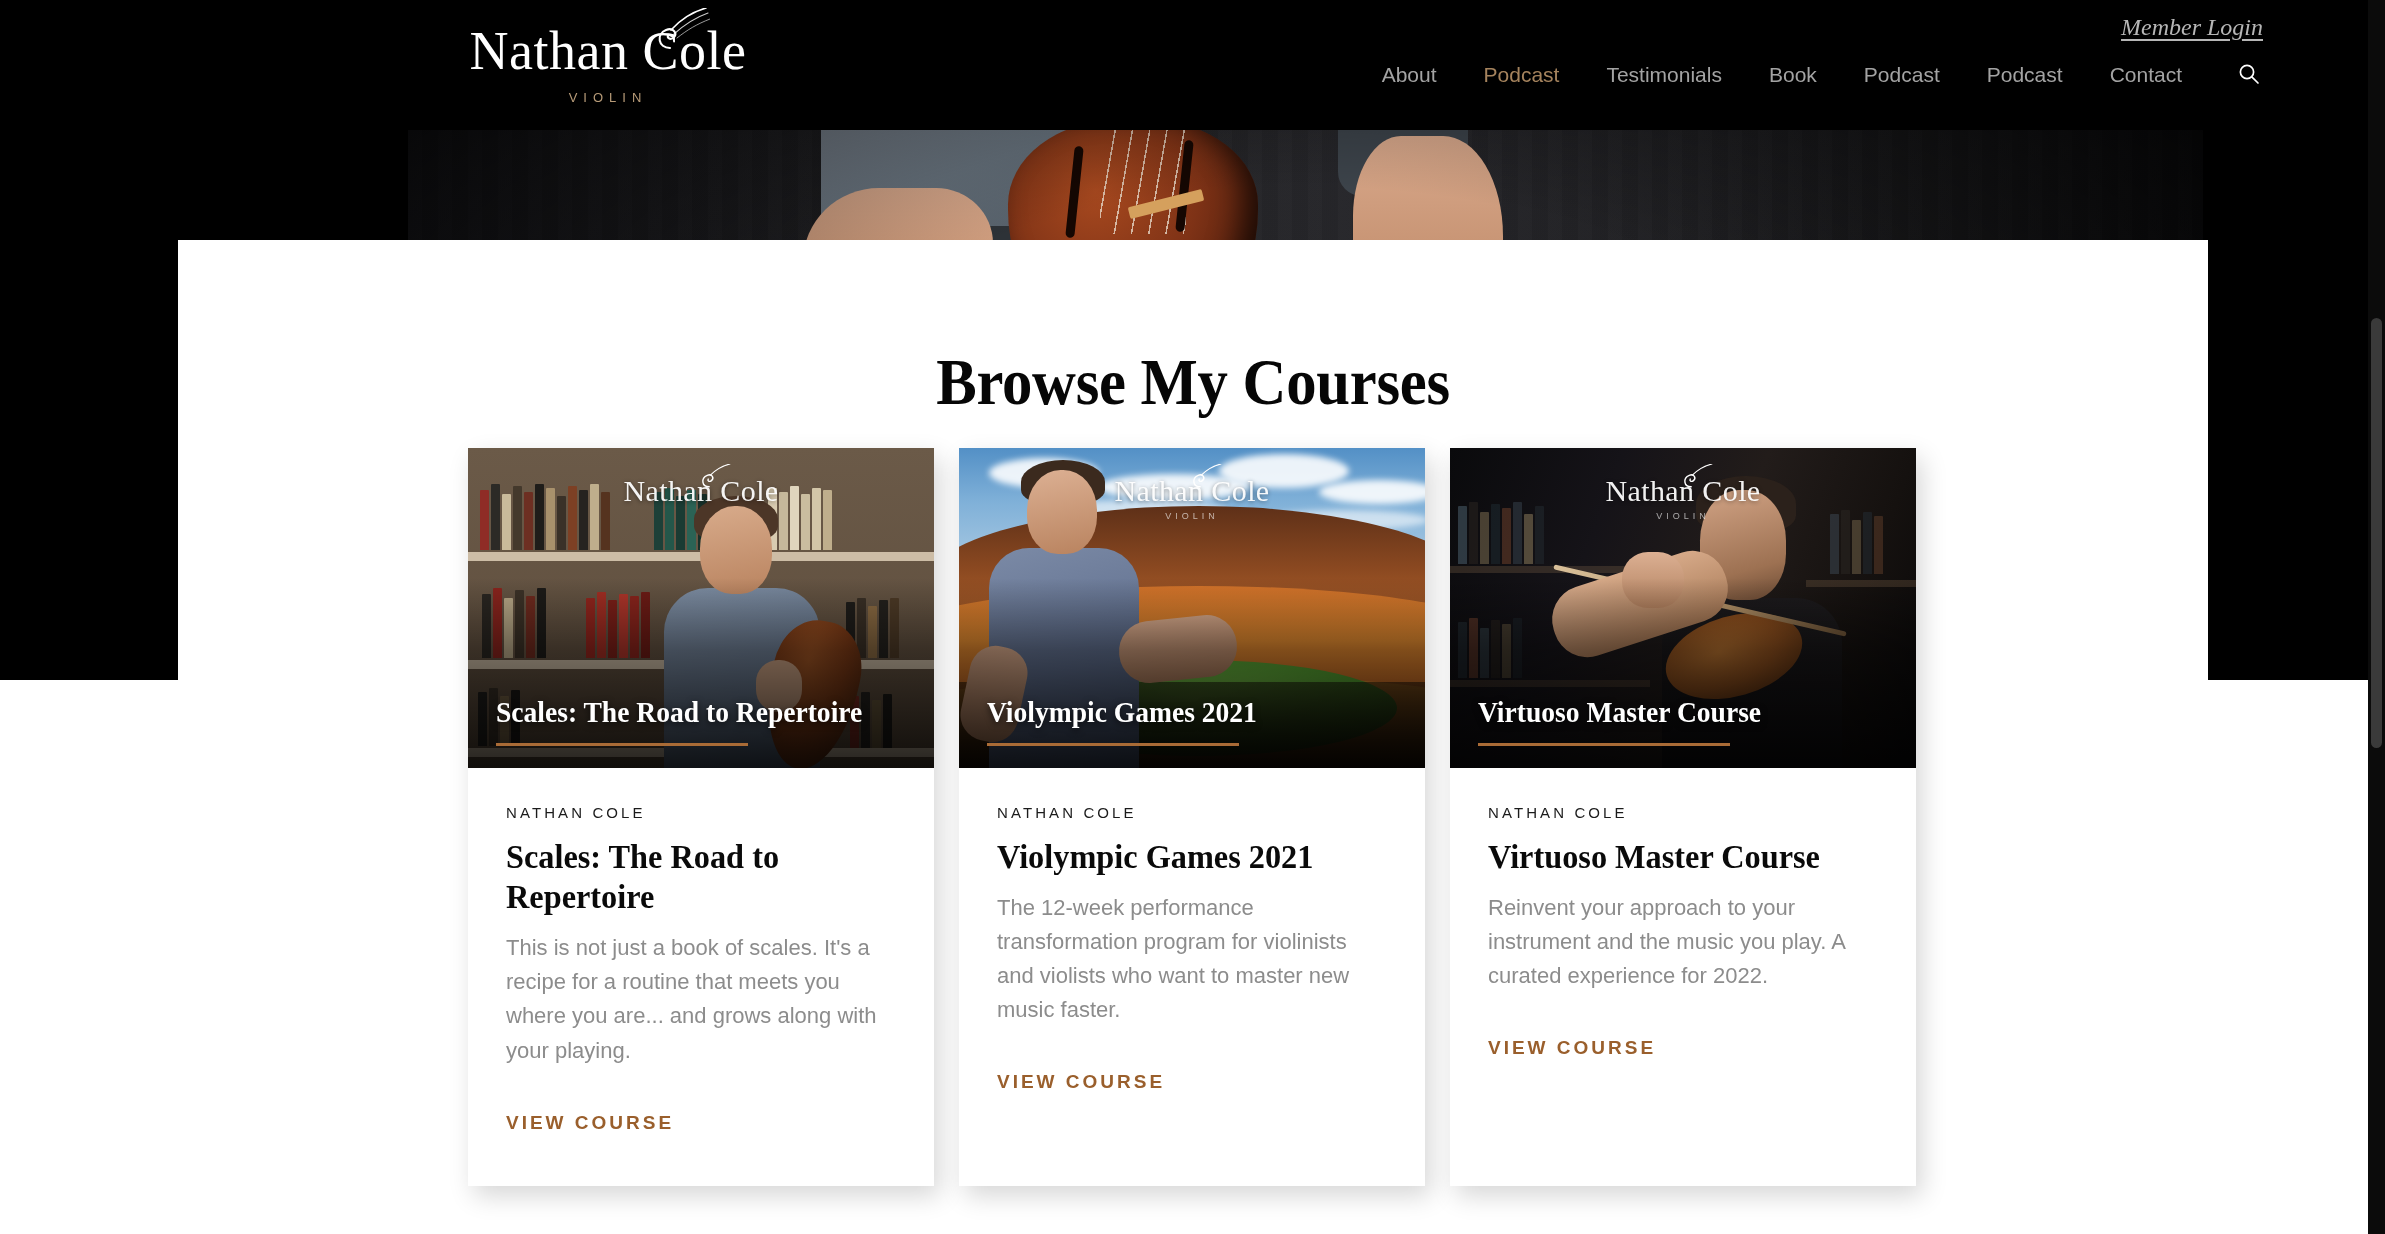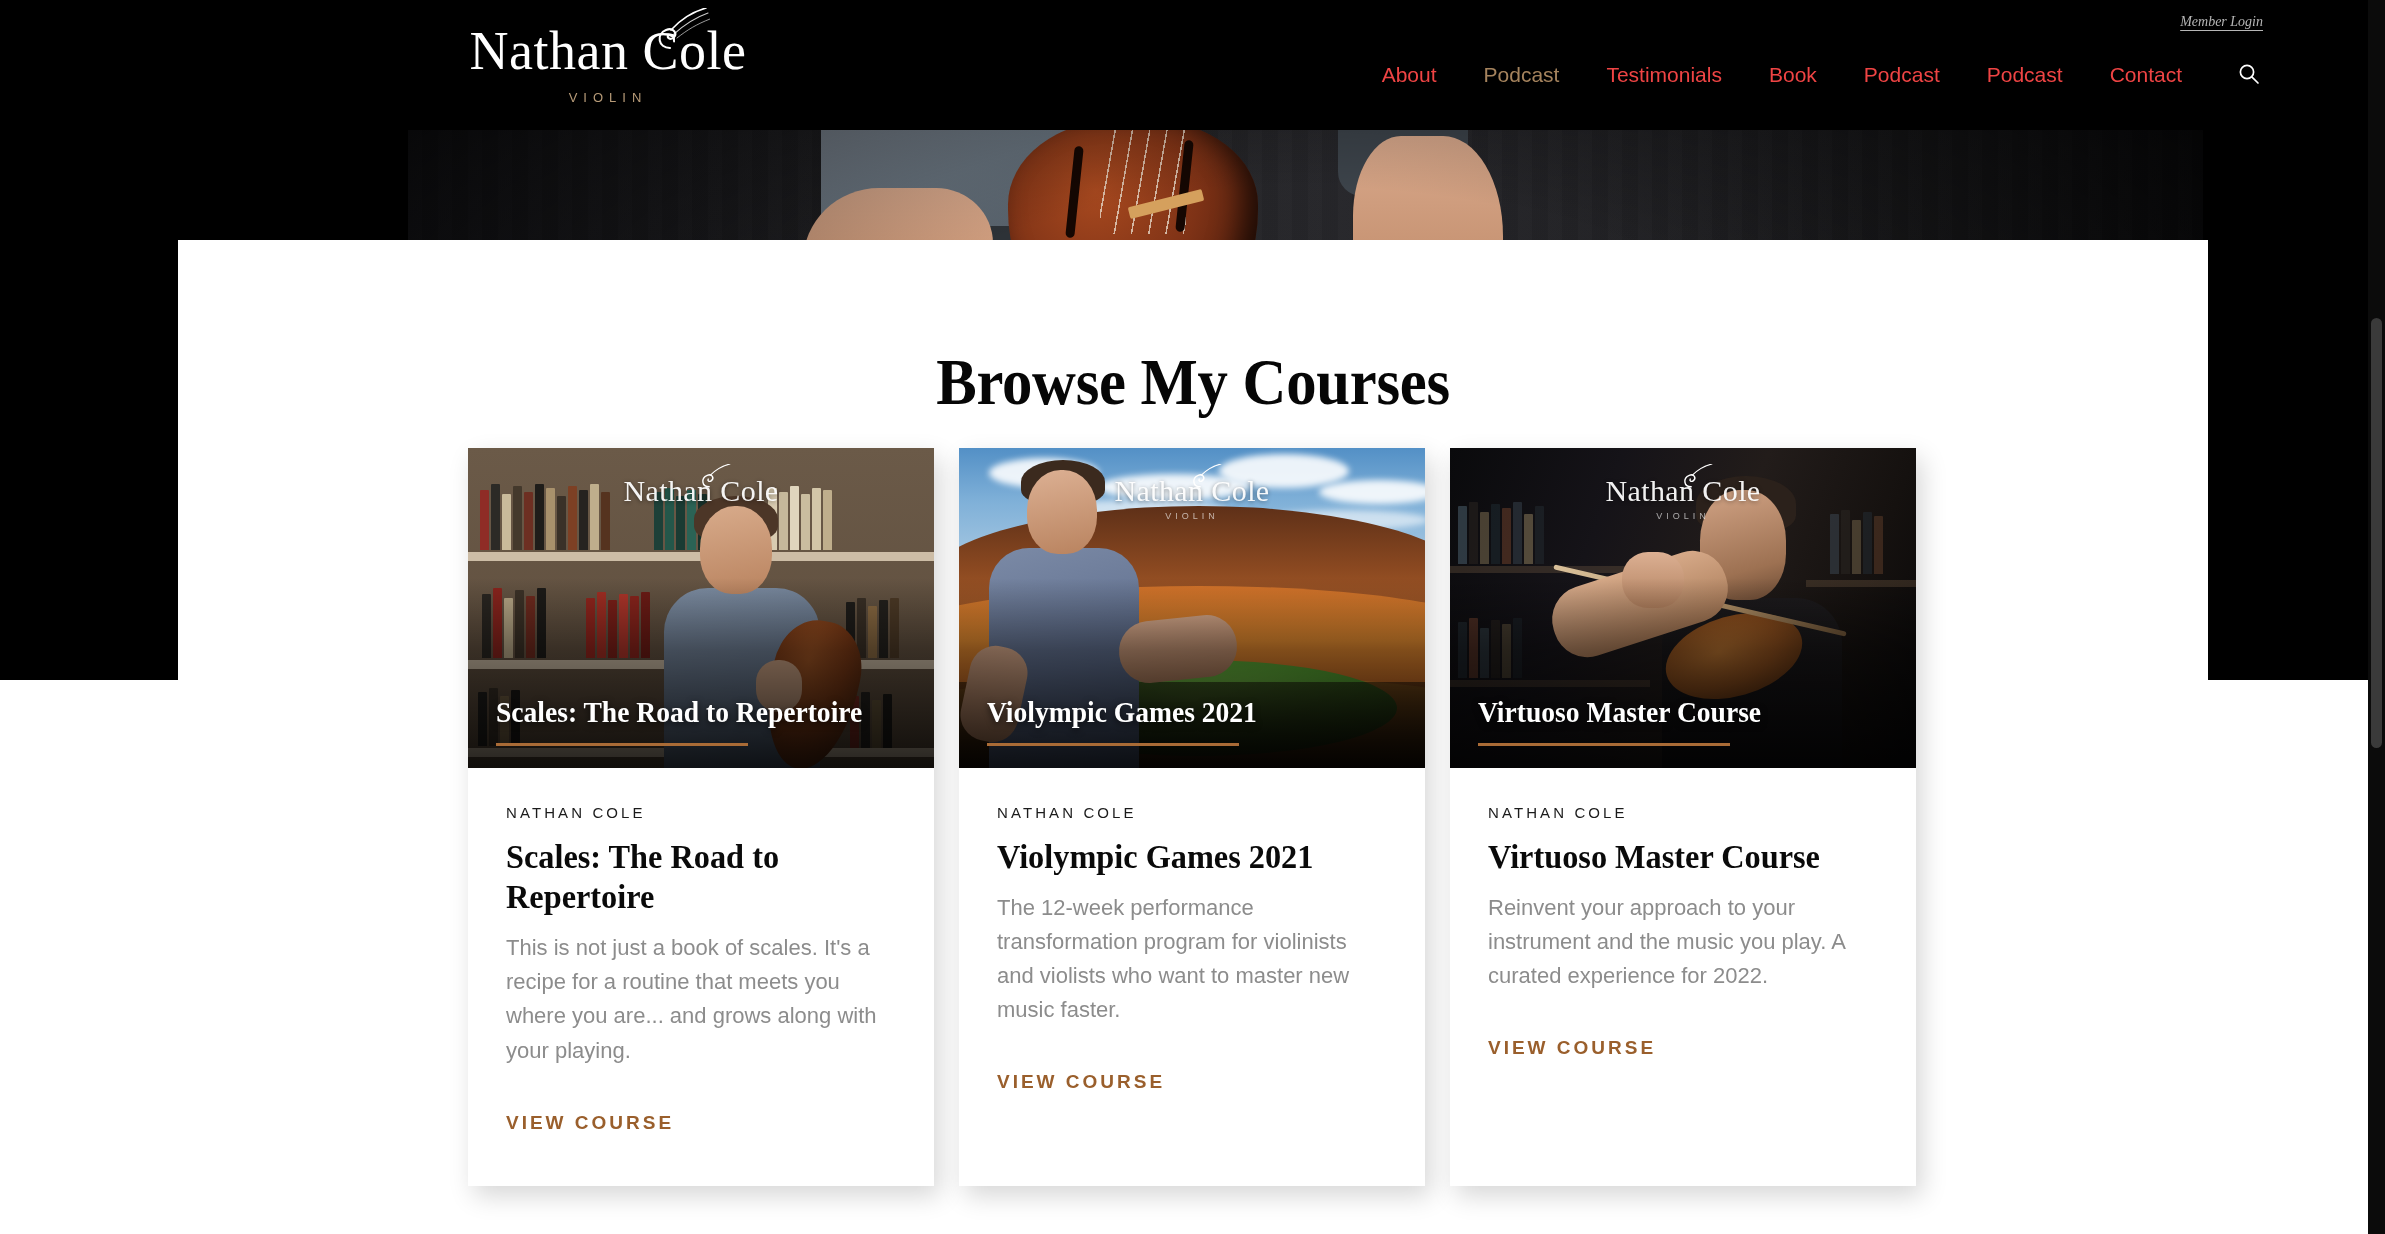--- a/index.html
+++ b/index.html
@@ -145,38 +145,38 @@
     letter-spacing: 6px;
     color: #b79b78;
     font-family: "Liberation Sans", sans-serif;
   }
 
   .member-login {
     position: absolute;
     right: 122px; top: 14px;
     font-family: "Liberation Serif", serif;
     font-style: italic;
-    font-size: 14px;
+    font-size: 24px;
     color: #b6b6b6;
     text-decoration: underline;
     text-underline-offset: 4px;
     cursor: pointer;
     white-space: nowrap;
   }
 
   .mainnav {
     position: absolute;
     right: 122px; top: 60px;
     display: flex;
     align-items: center;
     gap: 47px;
   }
   .nav-item {
     font-size: 21px;
-    color: #ef4444;
+    color: #a3a3a3;
     cursor: pointer;
     white-space: nowrap;
     line-height: 1;
   }
   .nav-item.active { color: #a5835d; }
   .search-btn {
     width: 28px; height: 28px;
     display: flex; align-items: center; justify-content: center;
     cursor: pointer;
     margin-left: 6px;

